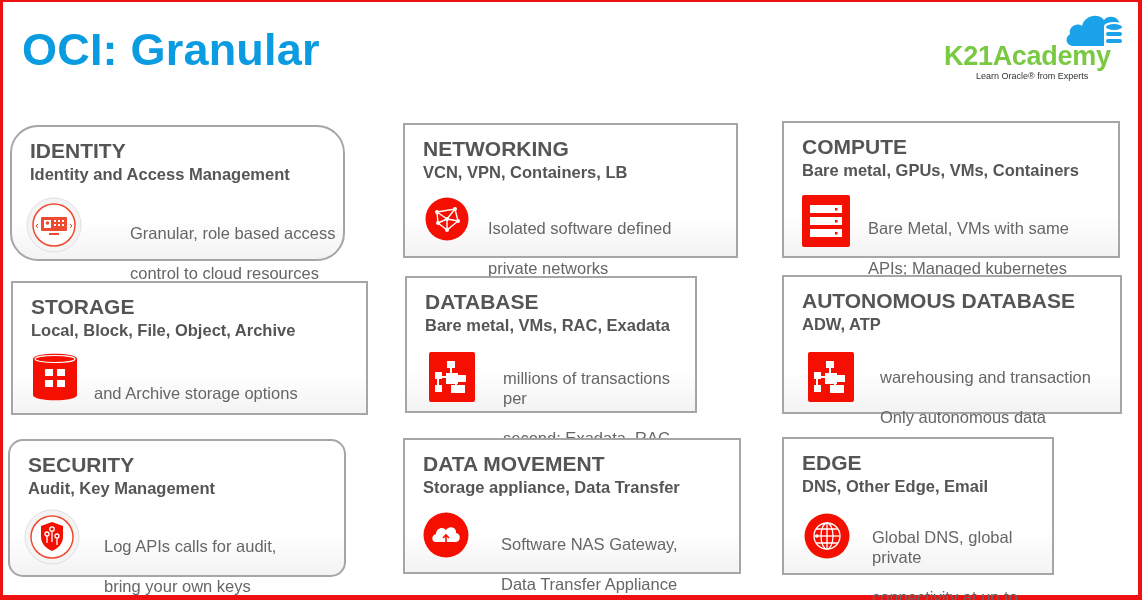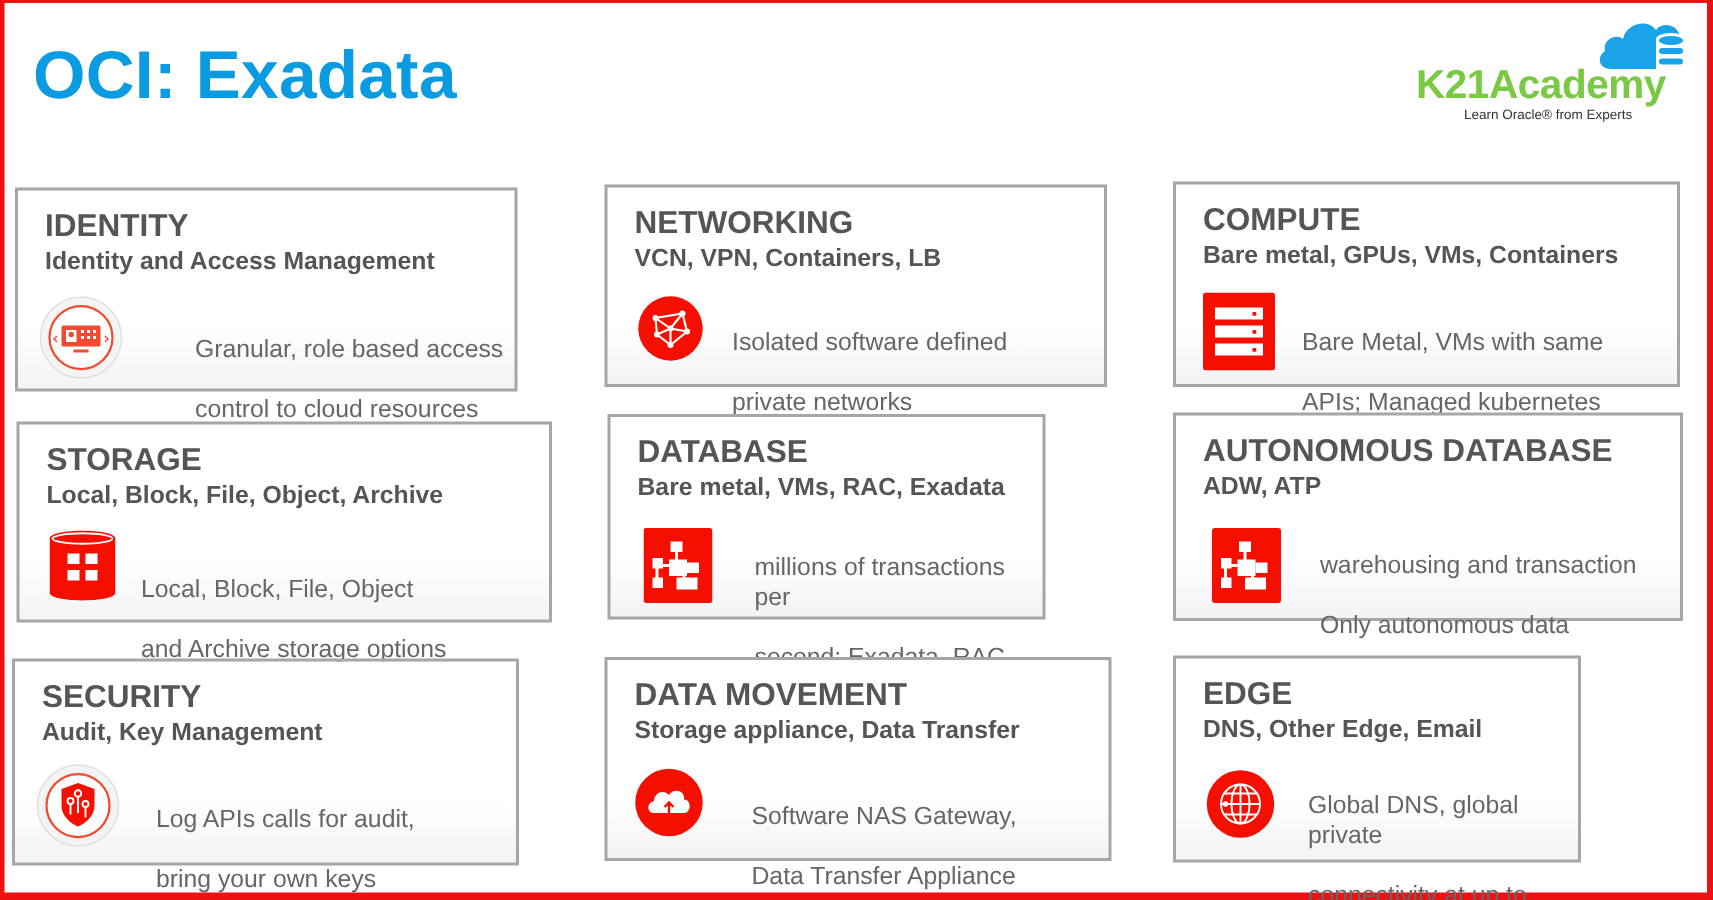--- a/index.html
+++ b/index.html
@@ -45,37 +45,37 @@
     .card-desc {
       position: absolute; font-size: 16.5px; color: #666666; line-height: 20px; white-space: pre-line;
     }
     .line { display: block; }
   </style>
 </head>
 <body>
 
 <div class="frame"></div>
 
-<div class="page-title">OCI: Exadata</div>
+<div class="page-title">OCI: Granular</div>
 
 <div class="logo">
   <svg class="logo-cloud" width="62" height="42" viewBox="0 0 62 42">
     <path d="M10 38 C2 38 0 30 6 26 C4 18 14 14 18 18 C20 8 34 4 40 12 C44 6 56 8 56 18 L56 38 Z" fill="#1aa3e8"></path>
     <ellipse cx="50" cy="18" rx="10" ry="4" fill="#ffffff"></ellipse>
     <rect x="40" y="18" width="20" height="20" fill="#ffffff"></rect>
     <ellipse cx="50" cy="38" rx="10" ry="4" fill="#ffffff"></ellipse>
     <ellipse cx="50" cy="19" rx="8" ry="3" fill="#1aa3e8"></ellipse>
     <rect x="42" y="24" width="16" height="4" rx="2" fill="#1aa3e8"></rect>
     <rect x="42" y="31" width="16" height="4" rx="2" fill="#1aa3e8"></rect>
   </svg>
   <div class="logo-text">K21Academy</div>
   <div class="logo-tag">Learn Oracle® from Experts</div>
 </div>
 
-<div class="card" style="left:10px; top:125px; width:335px; height:136px;">
+<div class="card" style="left:10px; top:125px; width:335px; height:136px;border-radius:28px;">
   <div class="card-title">IDENTITY</div>
   <div class="card-sub">Identity and Access Management</div>
   <div class="card-icon" style="left:14px; top:70px; width:56px; height:56px;">
     <svg width="56" height="56" viewBox="0 0 56 56">
       <circle cx="28" cy="28" r="27" fill="#f4f4f4" stroke="#e0e0e0" stroke-width="1"></circle>
       <circle cx="28" cy="28" r="21" fill="#ffffff" stroke="#f04a30" stroke-width="1.5"></circle>
       <rect x="15" y="20" width="26" height="14" rx="1" fill="#f04a30"></rect>
       <rect x="18" y="23" width="7" height="8" fill="#ffffff"></rect>
       <circle cx="21.5" cy="26" r="1.8" fill="#f04a30"></circle>
       <rect x="28" y="23" width="2" height="2" fill="#ffffff"></rect>
@@ -152,21 +152,20 @@
     <svg width="44" height="48" viewBox="0 0 44 48">
       <path d="M0 6 C0 -1 44 -1 44 6 L44 42 C44 49 0 49 0 42 Z" fill="#f40f00"></path>
       <ellipse cx="22" cy="6" rx="20" ry="3.5" fill="none" stroke="#ffffff" stroke-width="1.2"></ellipse>
       <rect x="12" y="16" width="8" height="7" fill="#ffffff"></rect>
         <rect x="24" y="16" width="8" height="7" fill="#ffffff"></rect>
       <rect x="12" y="27" width="8" height="7" fill="#ffffff"></rect>
         <rect x="24" y="27" width="8" height="7" fill="#ffffff"></rect>
     </svg>
   </div>
   <div class="card-desc" style="left:81px; top:80px;">
-    <span class="line">Local, Block, File, Object</span>
     <span class="line">and Archive storage options</span>
   </div>
 </div>
 
 <div class="card" style="left:405px; top:276px; width:292px; height:137px;">
   <div class="card-title">DATABASE</div>
   <div class="card-sub">Bare metal, VMs, RAC, Exadata</div>
   <div class="card-icon" style="left:22px; top:74px; width:46px; height:50px;">
     <svg width="46" height="50" viewBox="0 0 46 50">
       <rect x="0" y="0" width="46" height="50" rx="2" fill="#f40f00"></rect>
@@ -211,21 +210,21 @@
       </g>
     </svg>
   </div>
   <div class="card-desc" style="left:96px; top:70px;">
     <span class="line">warehousing and transaction</span>
     <span class="line">Only autonomous data</span>
     <span class="line">processing in the cloud</span>
   </div>
 </div>
 
-<div class="card" style="left:8px; top:439px; width:338px; height:138px;">
+<div class="card" style="left:8px; top:439px; width:338px; height:138px;border-radius:15px;">
   <div class="card-title">SECURITY</div>
   <div class="card-sub">Audit, Key Management</div>
   <div class="card-icon" style="left:14px; top:68px; width:56px; height:56px;">
     <svg width="56" height="56" viewBox="0 0 56 56">
       <circle cx="28" cy="28" r="27" fill="#f4f4f4" stroke="#e0e0e0" stroke-width="1"></circle>
       <circle cx="28" cy="28" r="21" fill="#ffffff" stroke="#f04a30" stroke-width="1.5"></circle>
       <path d="M17 17 L28 13 L39 17 L39 28 C39 35 33 40 28 42 C23 40 17 35 17 28 Z" fill="#f40f00"></path>
       <g stroke="#ffffff" stroke-width="1.3" fill="none">
         <circle cx="28" cy="20" r="2.2"></circle>
           <line x1="28" y1="22" x2="28" y2="33"></line>

